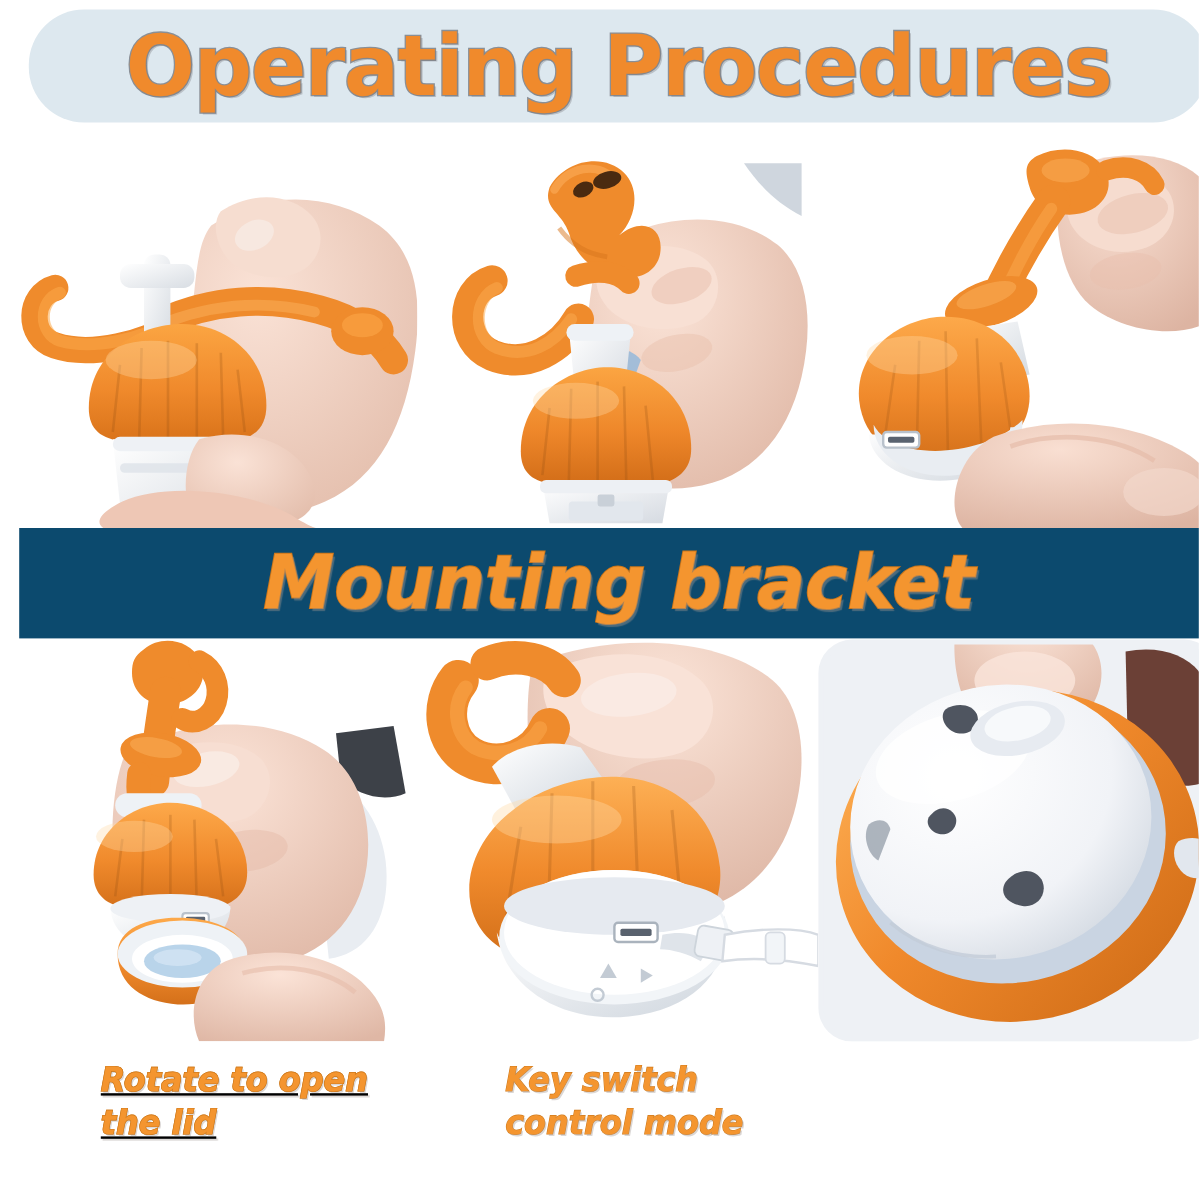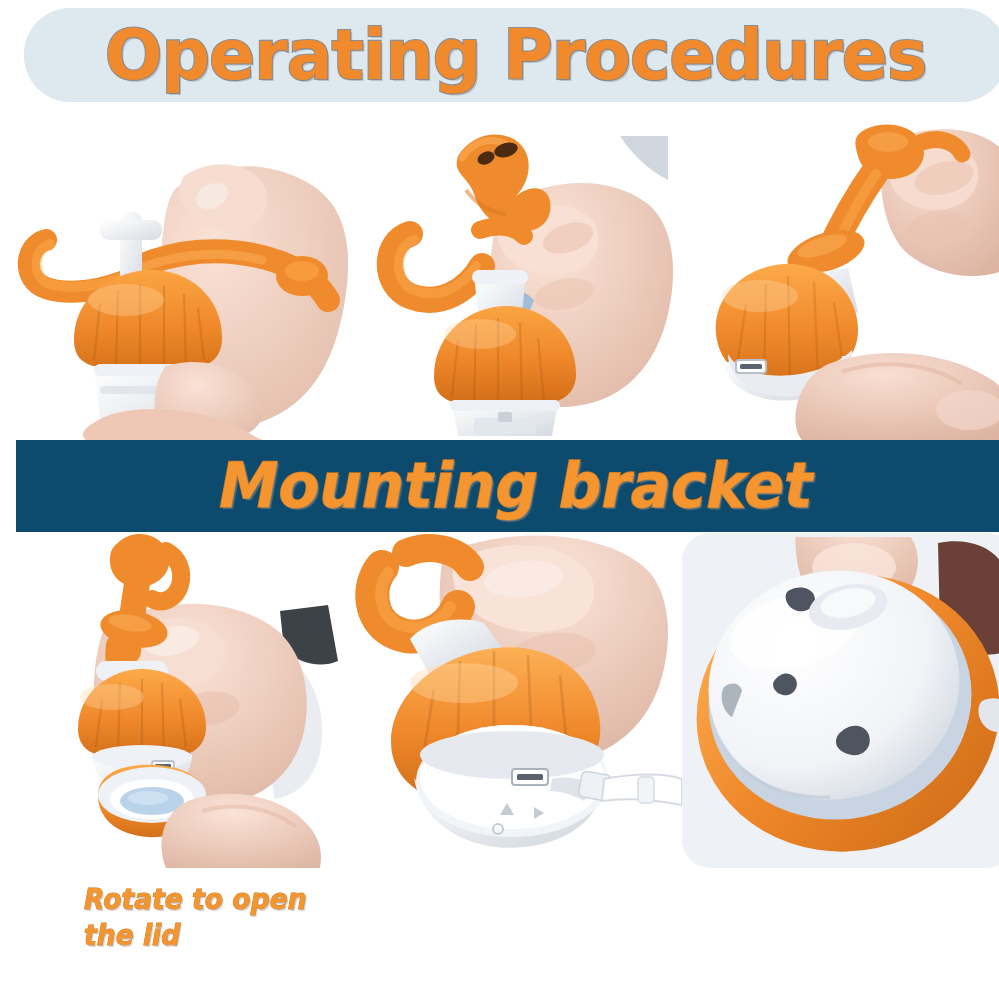--- a/index.html
+++ b/index.html
@@ -113,21 +113,21 @@
     width: 999px;
     height: 120px;
     display: flex;
     background: #ffffff;
     z-index: 5;
   }
   .caption-cell {
     flex: 0 0 333px;
     padding-top: 14px;
   }
-  .caption-cell.c1 { padding-left: 68px; }
+  .caption-cell.c1 { padding-left: 68px; text-decoration: underline; }
   .caption-cell.c2 { padding-left: 24px; }
   .caption-cell.c3 { padding-left: 72px; }
 
   .caption-text {
     font-family: "DejaVu Sans", sans-serif;
     font-weight: 700;
     font-style: italic;
     font-size: 28px;
     line-height: 1.28;
     color: #f4952f;
@@ -500,15 +500,21 @@
     </div>
   </div>
 
   <div class="caption-row">
     <div class="caption-cell c1">
       <div class="caption-text">
         <span>Rotate to open</span><br>
         <span>the lid</span>
       </div>
     </div>
+    <div class="caption-cell c3">
+      <div class="caption-text">
+        <span>Key switch</span><br>
+        <span>control mode</span>
+      </div>
+    </div>
   </div>
 
 </div>
 
 </body></html>

